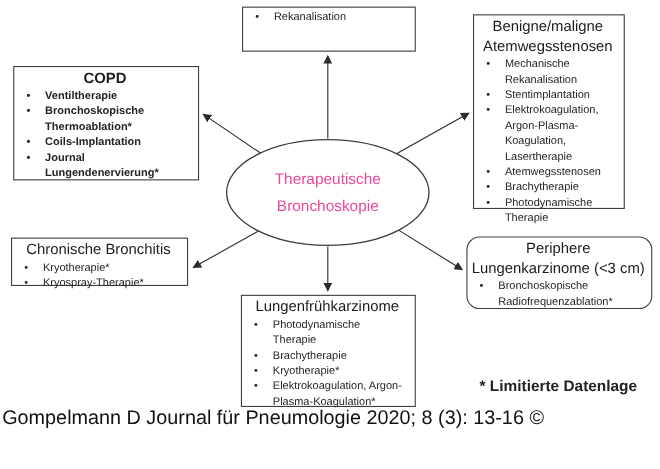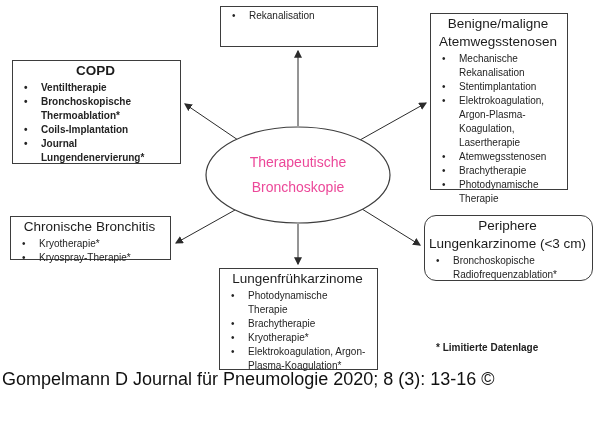--- a/index.html
+++ b/index.html
@@ -58,21 +58,21 @@
     width: 150px;
     text-align: center;
     font-size: 14px;
     line-height: 25px;
     color: #ec4899;
   }
   .footnote {
     position: absolute;
     left: 436px;
     top: 342px;
-    font-size: 10px;
+    font-size: 14px;
     font-weight: 600;
     color: #222222;
   }
   .attribution {
     position: absolute;
     left: 2px;
     top: 369px;
     font-size: 18px;
     color: #111111;
   }

